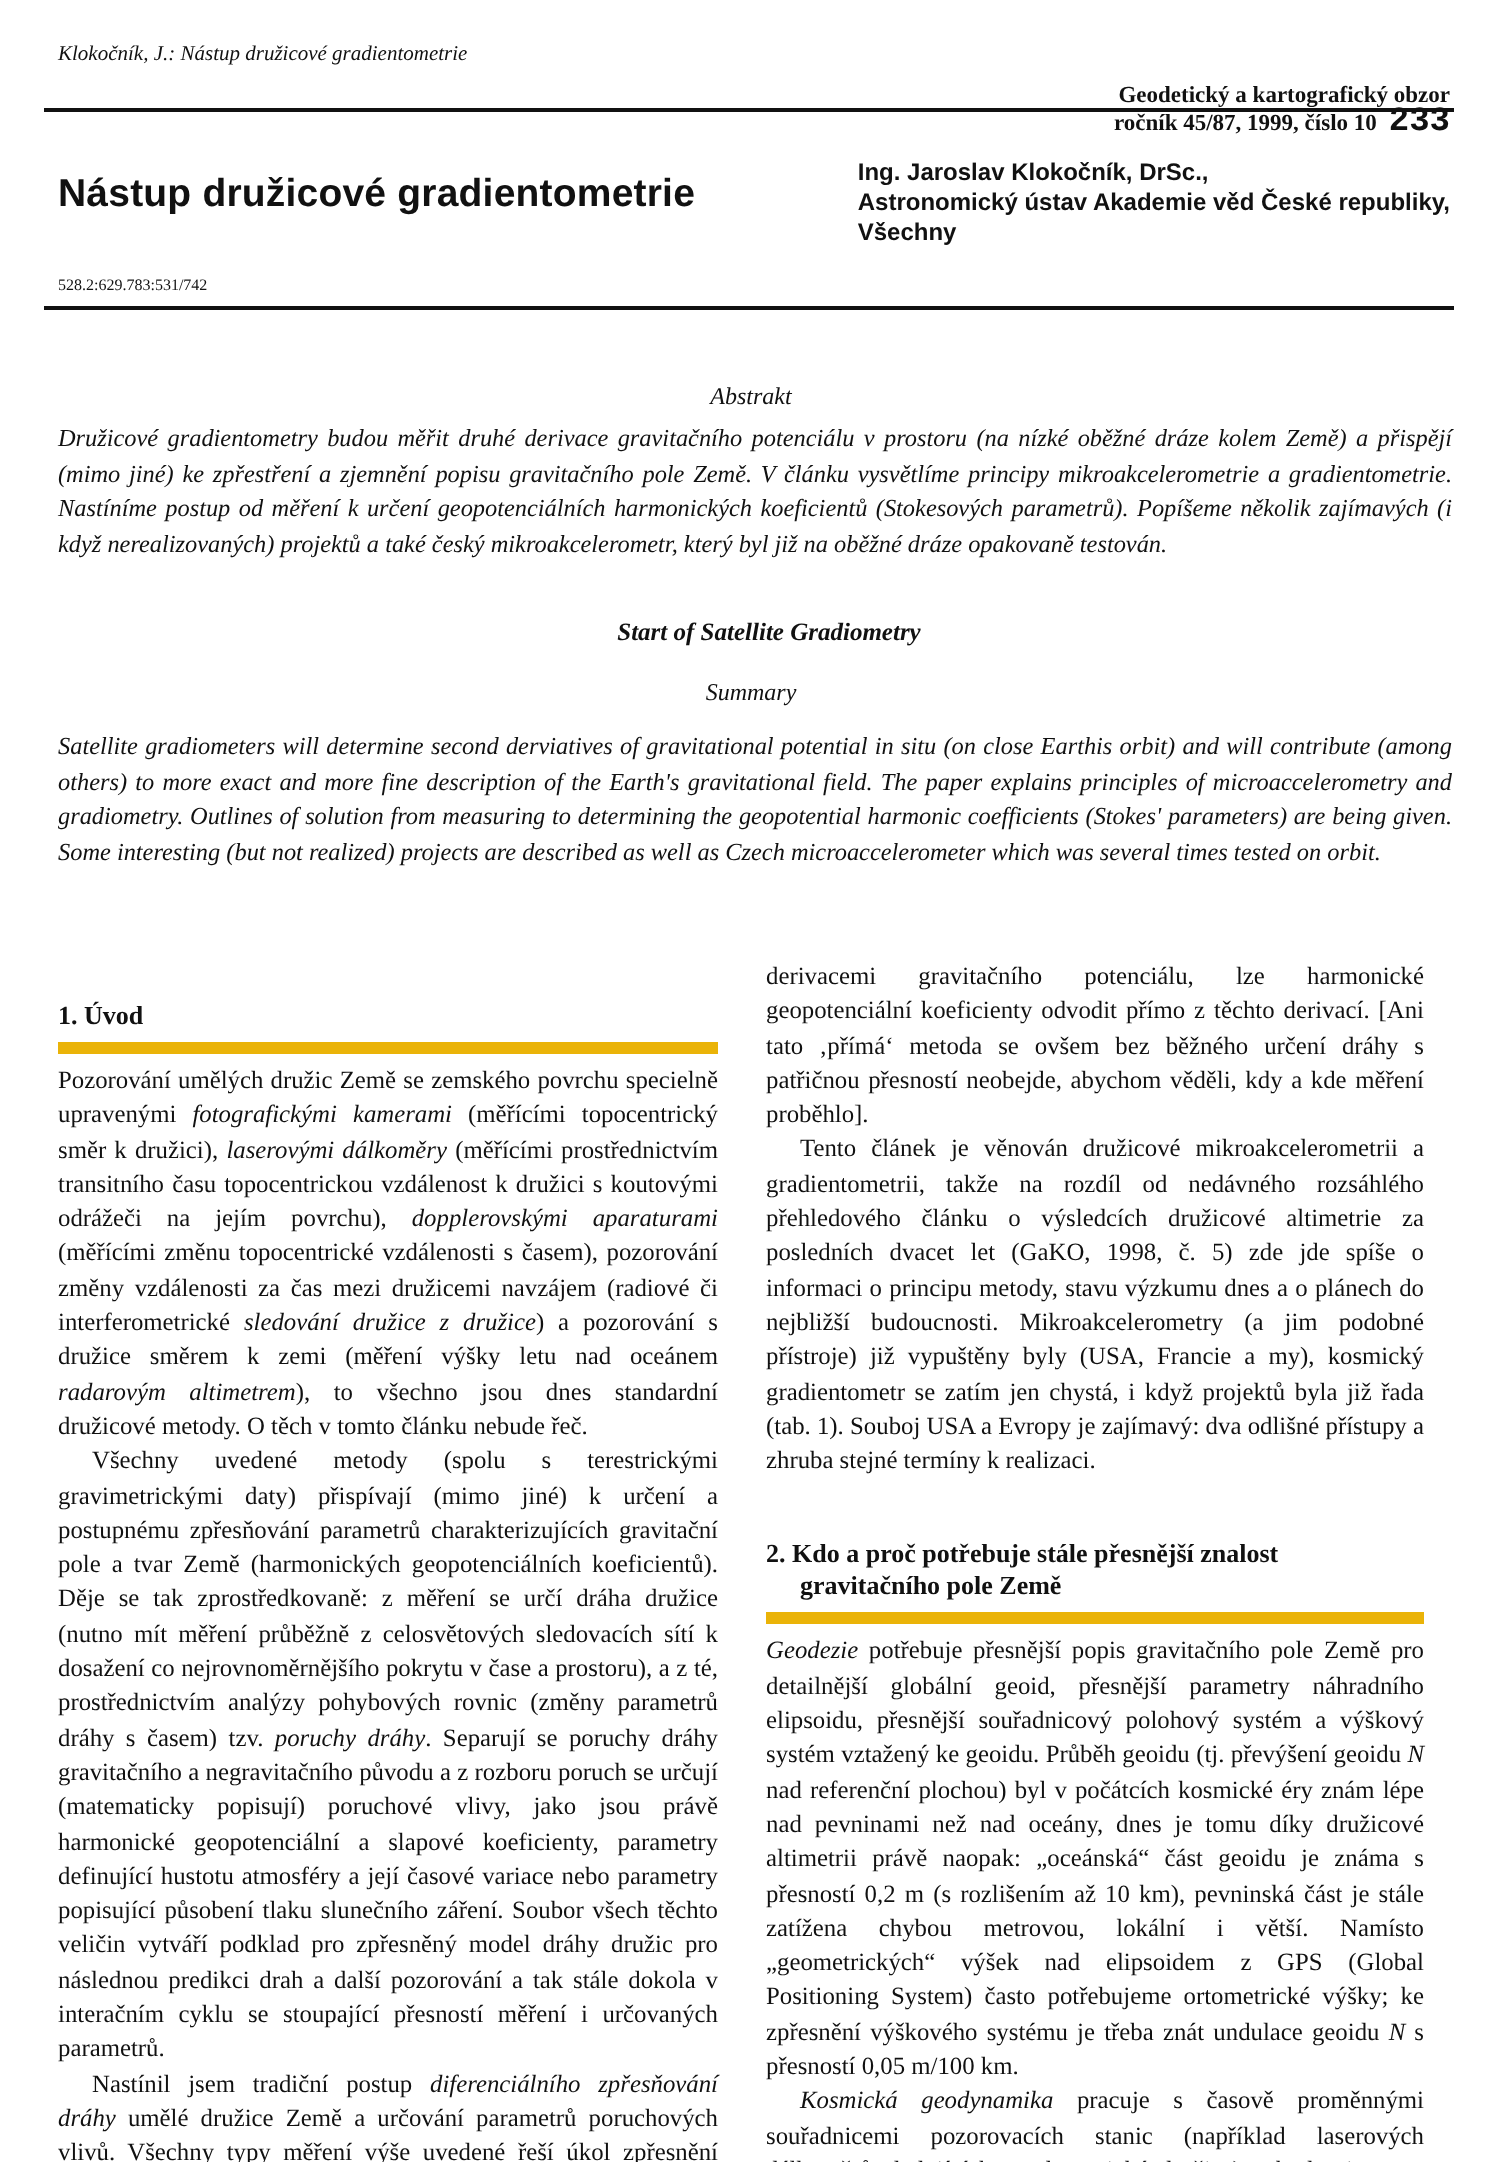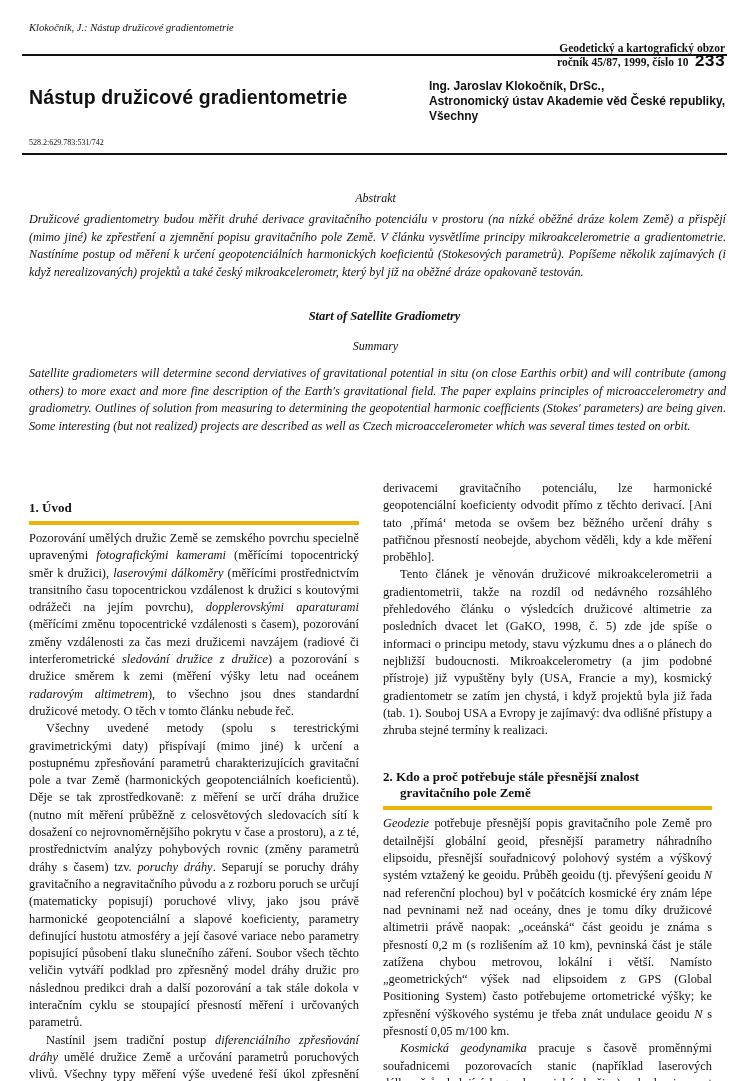--- a/index.html
+++ b/index.html
@@ -11,21 +11,21 @@
   .rule { left: 22px; right: 24px; height: 0; border-top: 2px solid #111; }
   .title { left: 29px; top: 86px; font-family: "Liberation Sans", sans-serif; font-weight: bold; font-size: 19.5px; letter-spacing: 0.1px; }
   .author { right: 26px; top: 79px; text-align: left; font-family: "Liberation Sans", sans-serif; font-weight: bold; font-size: 12px; line-height: 15px; }
   .udc { left: 29px; top: 138px; font-size: 8px; }
   .center-head { left: 0; right: 0; text-align: center; font-style: italic; font-size: 12px; }
   .bold-head { font-weight: bold; font-size: 12.5px; padding-left: 18px; }
   .abstract-text { left: 29px; right: 25px; font-style: italic; font-size: 12.2px; line-height: 17.5px; text-align: justify; }
   .col { font-size: 12.4px; line-height: 17.3px; text-align: justify; }
   .col-left { left: 29px; width: 330px; top: 500px; }
   .col-right { left: 383px; width: 329px; top: 480px; }
-  .sec-head { font-weight: bold; font-size: 13px; line-height: 16px; padding-bottom: 5px; border-bottom: 4px solid #eab308; margin-bottom: 5px; }
+  .sec-head { font-weight: bold; font-size: 13px; line-height: 16px; padding-bottom: 5px; border-bottom: 6px solid #eab308; margin-bottom: 5px; }
   .sec-head-2 { margin-top: 30px; }
   .sec-head-2 .l2 { padding-left: 17px; display: block; }
   p { margin: 0; }
   p.indent { text-indent: 17px; }
   i { font-style: italic; }
 </style>
 </head>
 <body>
 
 <div class="abs running-left">Klokočník, J.: Nástup družicové gradientometrie</div>

